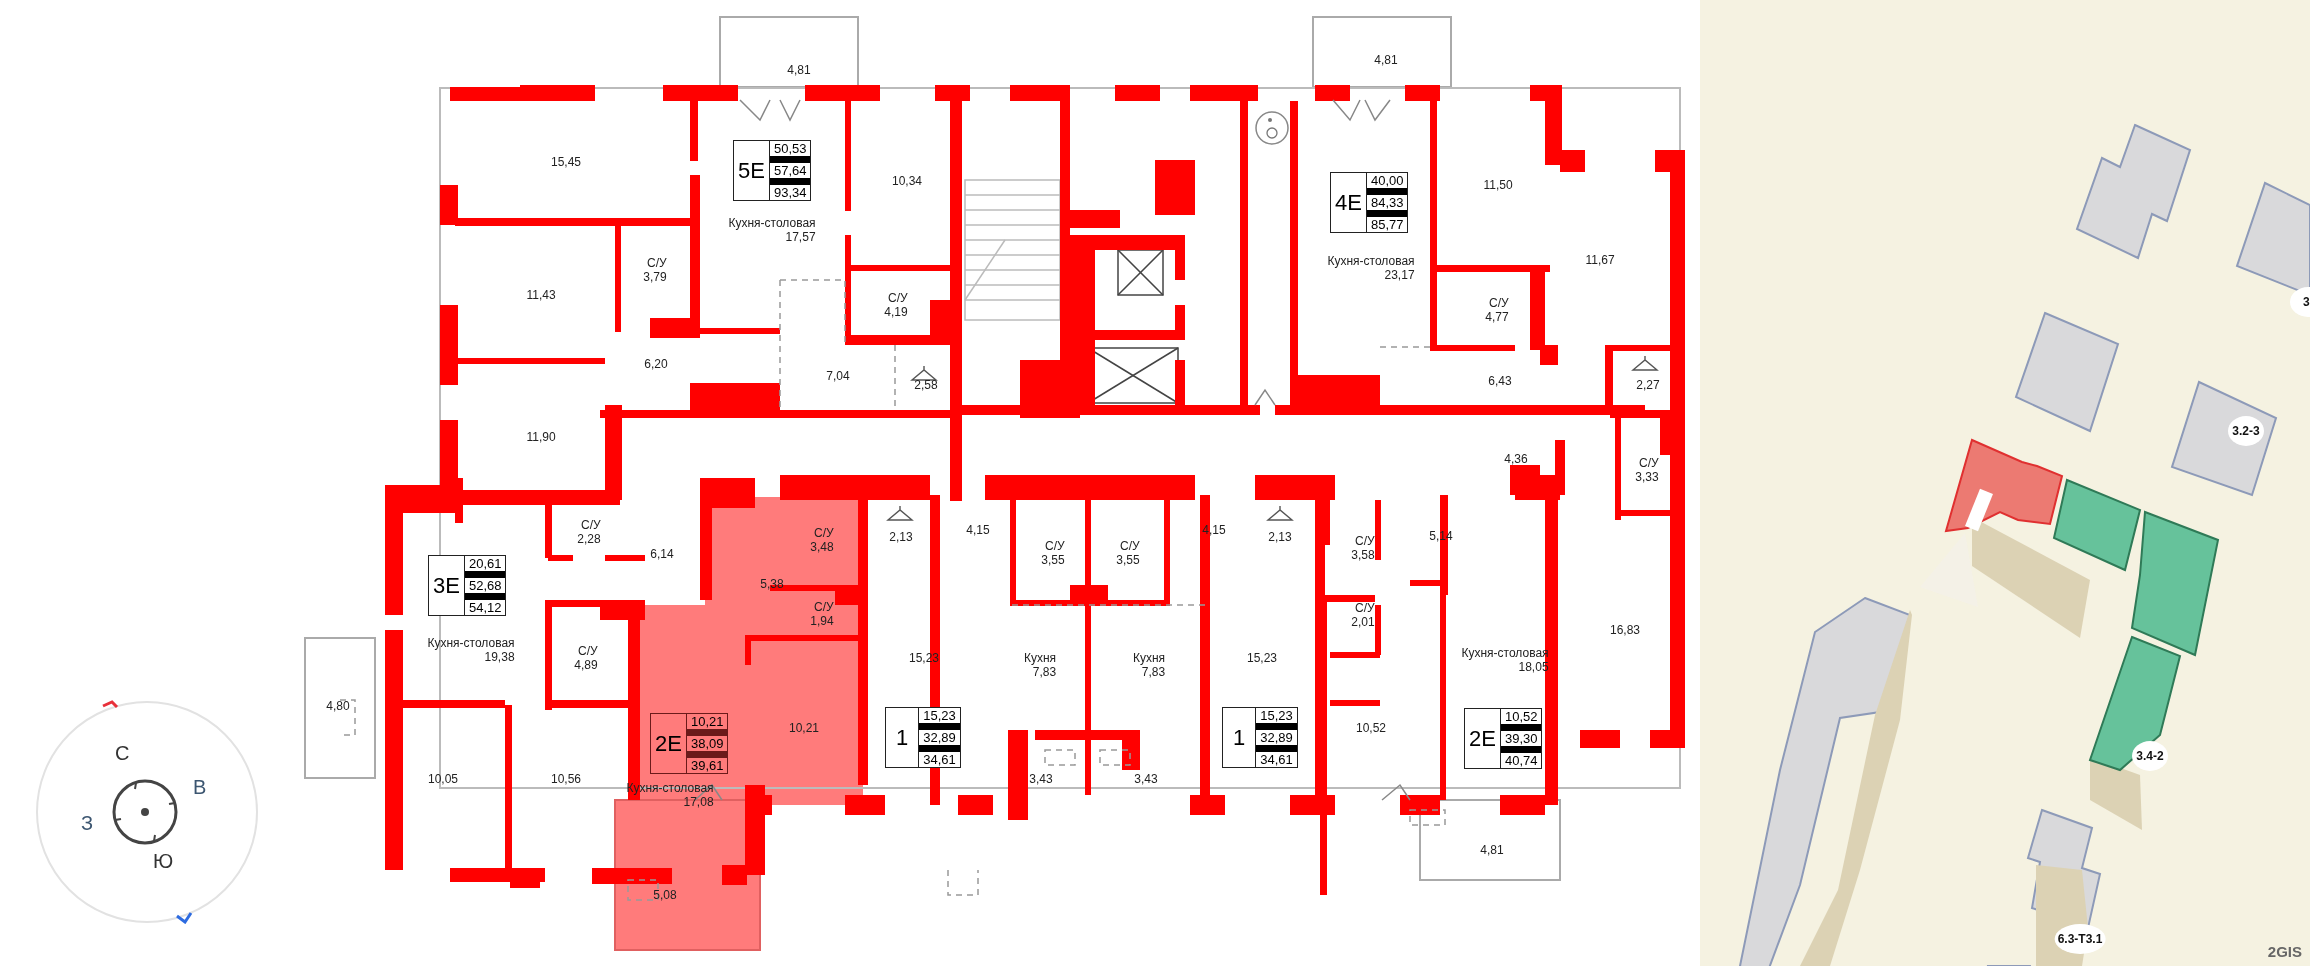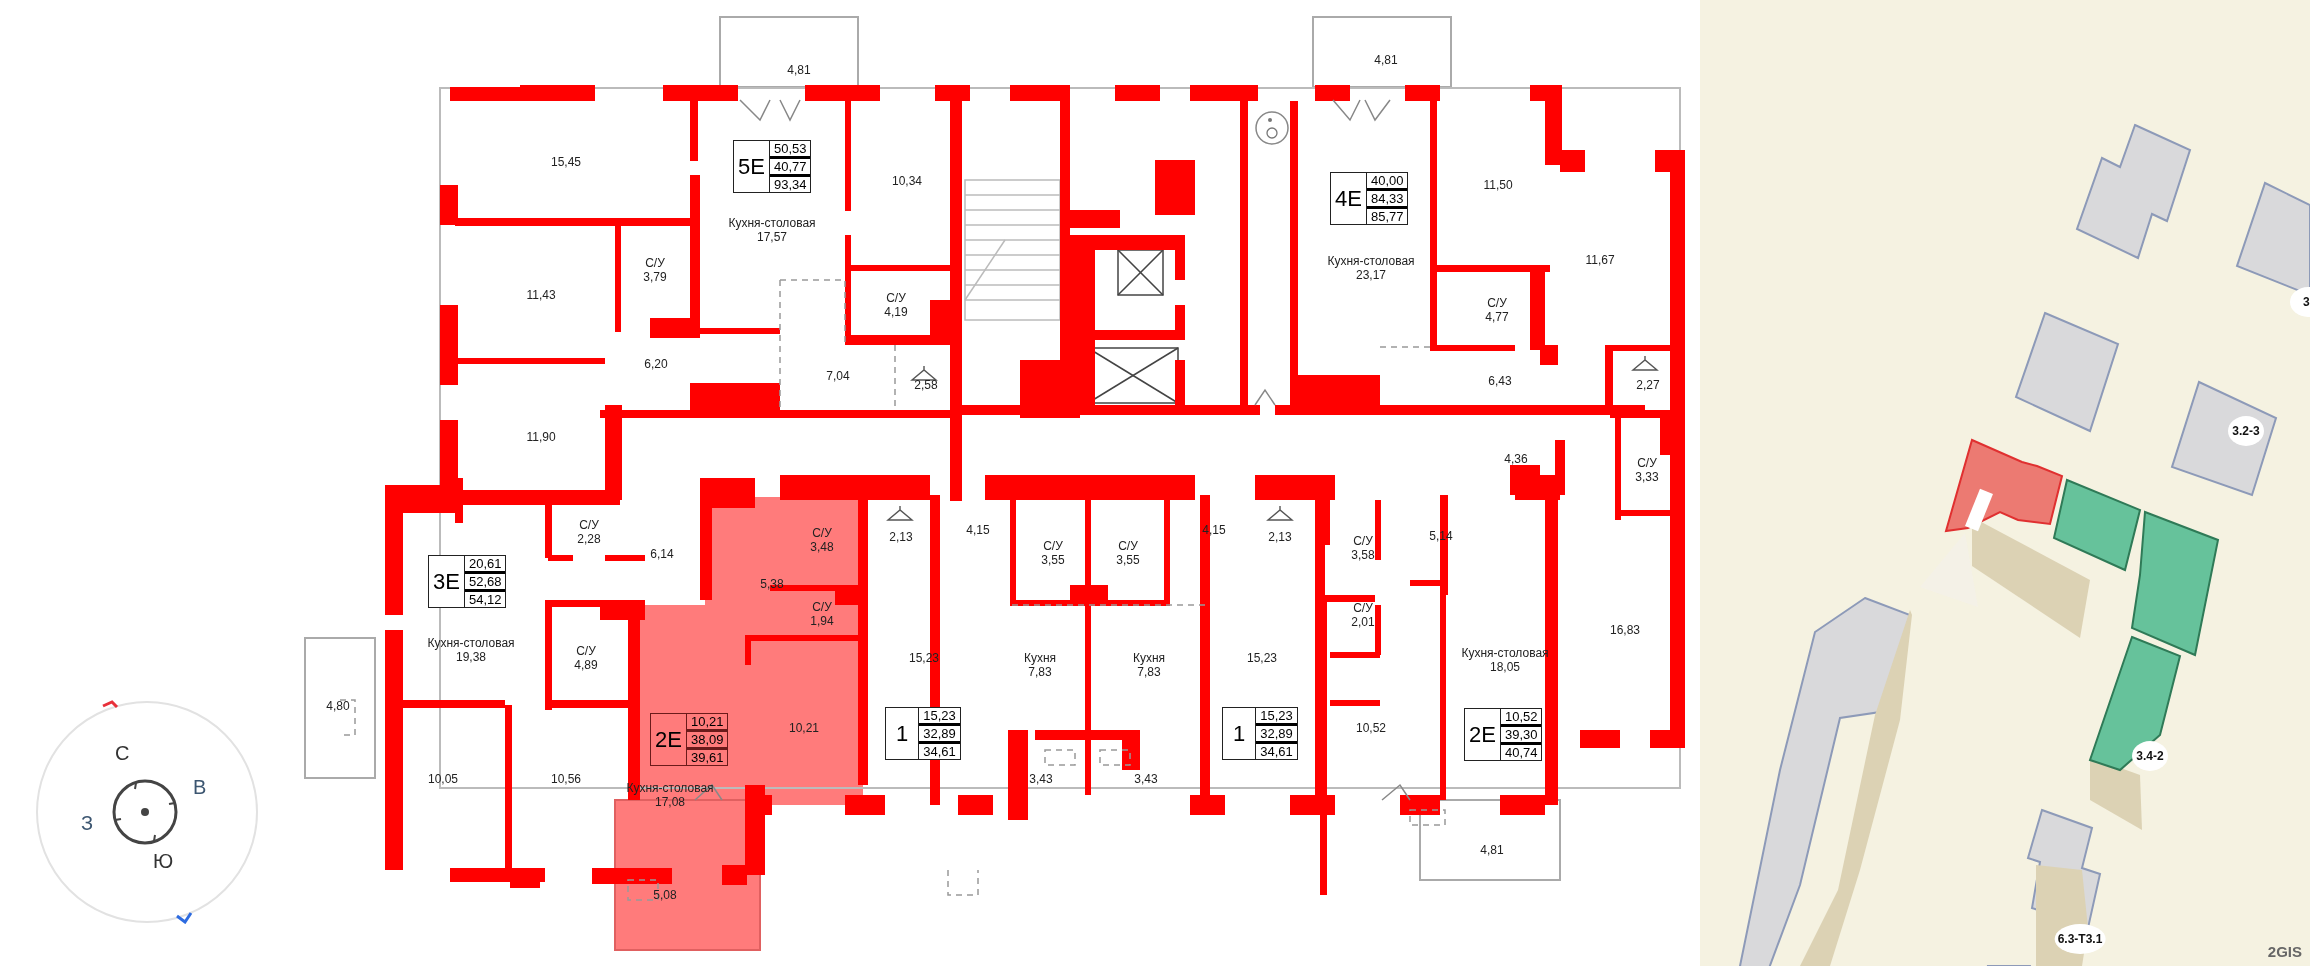--- a/index.html
+++ b/index.html
@@ -1,25 +1,25 @@
 <!DOCTYPE html>
 <html><head>
 <meta charset="utf-8">
 <style>
   html,body{margin:0;padding:0;}
   body{width:2310px;height:966px;position:relative;overflow:hidden;background:#ffffff;font-family:"Liberation Sans",sans-serif;}
   #plan{position:absolute;left:0;top:0;width:1700px;height:966px;background:#fff;}
   #plan svg{position:absolute;left:0;top:0;}
   .lbl{position:absolute;transform:translate(-50%,-50%);text-align:center;font-size:12px;line-height:14px;color:#222;white-space:nowrap;}
-  .lbl span{display:block;}
+  .lbl span{display:block;text-align:right;}
   .apt{position:absolute;display:flex;border:1px solid #222;background:#fff;font-family:"Liberation Sans",sans-serif;}
   .apt.hl{background:transparent;border-color:#6b1a1a;}
   .apt .code{font-size:22px;display:flex;align-items:center;justify-content:center;padding:0 4px;border-right:1px solid #222;}
   .apt .vals{display:flex;flex-direction:column;}
-  .apt .vals span{font-size:13px;line-height:15px;padding:0 4px;border-bottom:3px solid #000000;text-align:center;}
+  .apt .vals span{font-size:13px;line-height:15px;padding:0 4px;border-bottom:7px solid #000000;text-align:center;}
   .apt .vals span:last-child{border-bottom:none;}
   #compass{position:absolute;left:35px;top:700px;width:224px;height:224px;}
   .cdir{position:absolute;font-size:20px;color:#333;}
   #map{position:absolute;left:1700px;top:0;width:610px;height:966px;background:#f5f2e1;overflow:hidden;}
   #map svg{position:absolute;left:0;top:0;}
   .mlabel{position:absolute;transform:translate(-50%,-50%);background:#fff;border-radius:50%;min-width:30px;height:30px;padding:0 3px;display:flex;align-items:center;justify-content:center;font-size:12px;font-weight:bold;color:#111;}
   #brand{position:absolute;right:8px;bottom:6px;font-size:15px;color:#666;font-weight:bold;}
 </style>
 </head>
 <body>
@@ -242,21 +242,21 @@
       <path d="M1633 370 L1645 360 L1657 370 Z M1645 360 L1645 356"></path>
       <path d="M888 520 L900 510 L912 520 Z M900 510 L900 506"></path>
       <path d="M1268 520 L1280 510 L1292 520 Z M1280 510 L1280 506"></path>
     </g>
   </svg>
 
   <div class="apt" style="left:733px;top:140px;">
     <div class="code">5E</div>
     <div class="vals">
       <span>50,53</span>
-      <span>40,77</span>
+      <span>57,64</span>
       <span>93,34</span>
     </div>
   </div>
   <div class="apt" style="left:1330px;top:172px;">
     <div class="code">4E</div>
     <div class="vals">
       <span>40,00</span>
       <span>84,33</span>
       <span>85,77</span>
     </div>

